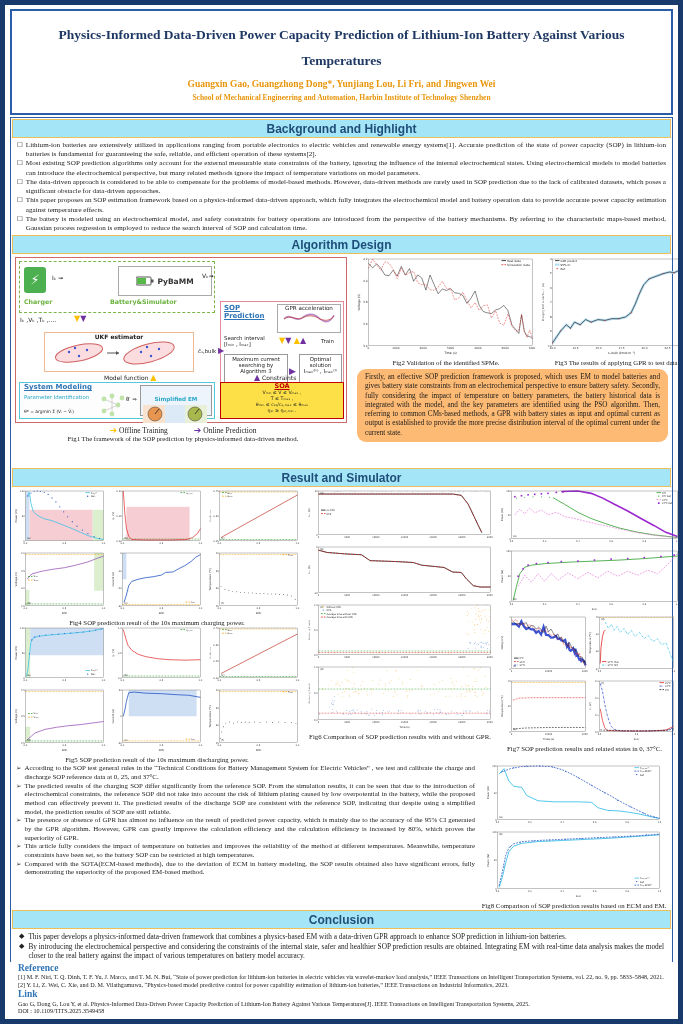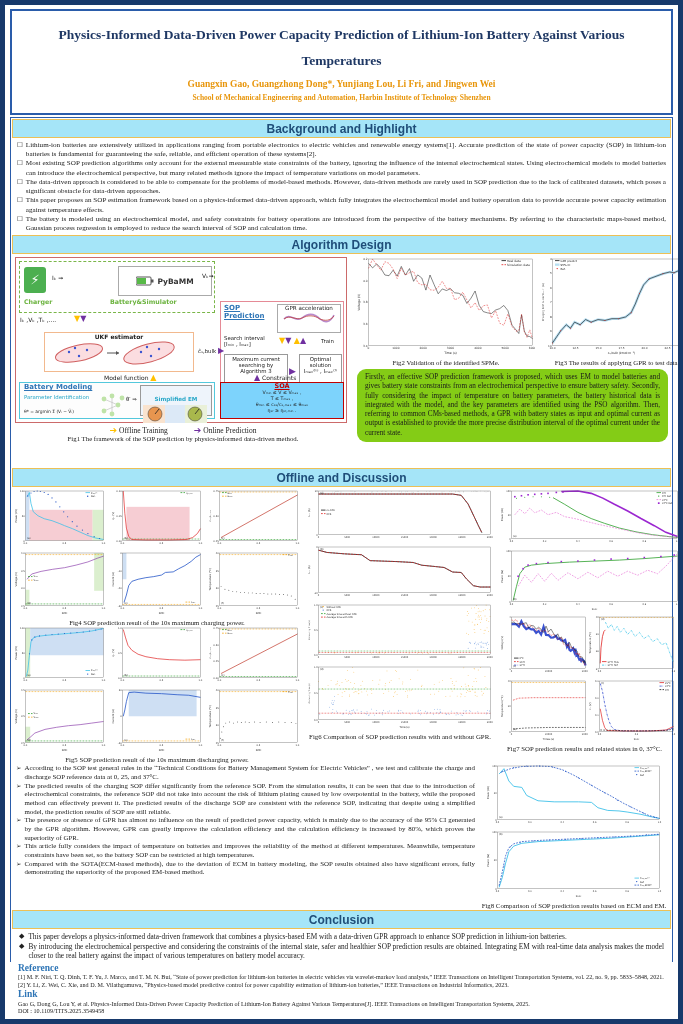--- a/index.html
+++ b/index.html
@@ -15,35 +15,35 @@
   .bgbox{padding:2px 6px 1px 6px;font-size:7.1px;line-height:1.3;}
   .bullet{display:flex;gap:3px;text-align:justify;}
   .bmark{flex:none;font-family:"DejaVu Sans",sans-serif;font-size:6.5px;}
   
   .algorow{display:flex;padding:2px 4px 0 4px;gap:6px;height:212px;box-sizing:border-box;}
   .f1col{width:336px;flex:none;}
   .algoright{flex:1;min-width:0;}
   .chartsrow{display:flex;gap:6px;justify-content:space-between;align-items:flex-start;}
   .figblock{text-align:center;}
   .figcap{font-size:6.8px;margin-top:0px;}
-  .pinkbox{margin-top:3px;background:#84cc16;border-radius:9px;padding:4px 8px;font-size:7.2px;line-height:1.28;text-align:justify;}
+  .pinkbox{margin-top:3px;background:#fdba74;border-radius:9px;padding:4px 8px;font-size:7.2px;line-height:1.28;text-align:justify;}
   
   .f1box{position:relative;width:332px;height:166px;border:1.5px solid #cc6a6a;background:#fff;font-family:"DejaVu Sans",sans-serif;box-sizing:border-box;}
   .a{position:absolute;box-sizing:border-box;}
   .greenbox{left:3px;top:3px;width:196px;height:52px;border:1.2px dashed #7ab648;}
   .chgic{position:absolute;left:4px;top:5px;width:22px;height:26px;background:#4caf50;border-radius:3px;color:#fff;text-align:center;font-size:13px;line-height:26px;}
   .glabel{color:#6cb33f;font-size:6.3px;font-weight:bold;}
   .pyb{position:absolute;left:86px;top:4px;width:92px;height:28px;border:1px solid #aaa;background:#fff;display:flex;align-items:center;justify-content:center;gap:3px;font-size:7.5px;font-weight:bold;color:#333;margin-left:12px;}
   .sopbox{left:204px;top:3px;width:124px;height:86px;border:1.2px solid #e58a96;margin-top:40px;}
   .soptitle{color:#2e75b6;font-weight:bold;font-size:7px;text-decoration:underline;line-height:1.1;}
   .gprbox{position:absolute;right:2px;top:2px;width:62px;height:27px;border:1px solid #aaa;font-size:5.6px;text-align:center;background:#fff;}
   .sbox{border:1px solid #999;background:#fff;font-size:5.4px;text-align:center;padding:1px;}
   .ukfbox{left:28px;top:74px;width:150px;height:40px;border:1.2px solid #f2b98e;background:#fff;text-align:center;}
   .bmbox{left:3px;top:124px;width:196px;height:37px;border:1.2px solid #53c8dc;background:#fdfdfd;}
-  .soabox{left:204px;top:124px;width:124px;height:37px;border:1.5px solid #c00000;background:#7dd3fc;text-align:center;}
+  .soabox{left:204px;top:124px;width:124px;height:37px;border:1.5px solid #c00000;background:#fde047;text-align:center;}
   .soat{color:#c00000;font-weight:bold;font-size:6.5px;text-decoration:underline;line-height:1.1;}
   .soaline{font-size:4.7px;line-height:1.25;color:#222;}
   .ya{color:#ffc000;} .pa{color:#7030a0;}
   .tiny{font-size:5.4px;color:#222;}
   .t6{font-size:6px;color:#222;}
   .f1leg{display:flex;gap:26px;justify-content:center;font-size:7.5px;margin-top:2px;font-family:"Liberation Serif",serif;}
   .f1leg b{font-weight:normal;}
   .bigarrow{font-family:"DejaVu Sans",sans-serif;font-weight:bold;font-size:9px;}
   
   .resultfigs{display:flex;padding:1px 3px 0 3px;gap:4px;}
@@ -160,21 +160,21 @@
                 <circle cx="110" cy="9" r="1.2" fill="#3a52d0"></circle>
                 <circle cx="98" cy="7" r="1.2" fill="#3a52d0"></circle>
               <line x1="58" y1="13" x2="70" y2="13" stroke="#555" stroke-width="1"></line>
                 <path d="M70 13 l-3 -2 v4 Z" fill="#555"></path>
             </svg>
           </div>
           <span class="a tiny" style="left:182px;top:88px;"><span>ĉₛ,bulk</span> <span class="pa" style="font-size:8px;">▶</span></span>
           <span class="a t6" style="left:88px;top:115px;"><span>Model function</span> <span class="ya" style="font-size:8px;">▲</span></span>
           <span class="a t6" style="left:238px;top:115px;"><span class="pa" style="font-size:8px;">▲</span> <span>Constraints</span></span>
           <div class="a bmbox">
-            <div class="a soptitle" style="left:4px;top:1px;">Battery Modeling</div>
+            <div class="a soptitle" style="left:4px;top:1px;">System Modeling</div>
             <div class="a" style="left:4px;top:11px;width:72px;color:#28a7c8;font-size:5.4px;">Parameter Identification</div>
             <div class="a tiny" style="left:4px;top:26px;font-size:4.4px;">θ* = argmin Σ (Vᵢ − V̂ᵢ)</div>
             <svg class="a" style="left:78px;top:10px;" width="28" height="24" viewBox="0 0 28 24">
               <line x1="6" y1="6" x2="20" y2="12" stroke="#bbb" stroke-width="0.6"></line>
                 <line x1="6" y1="18" x2="20" y2="12" stroke="#bbb" stroke-width="0.6"></line>
                 <line x1="14" y1="3" x2="14" y2="21" stroke="#bbb" stroke-width="0.6"></line>
               <circle cx="6" cy="6" r="2.4" fill="#bfe3a8"></circle>
                 <circle cx="20" cy="12" r="2.4" fill="#bfe3a8"></circle>
                 <circle cx="6" cy="18" r="2.4" fill="#bfe3a8"></circle>
                 <circle cx="14" cy="3" r="2.4" fill="#bfe3a8"></circle>
@@ -279,21 +279,21 @@
                   <text x="19.5" y="12.5" font-size="2.8" text-anchor="start" fill="#222">Ref.</text>
                 </svg></div>
             <div class="figcap">Fig3 The results of applying GPR to test data.</div>
           </div>
         </div>
         <div class="pinkbox">Firstly, an effective SOP prediction framework is proposed, which uses EM to model batteries and gives battery state constraints from an electrochemical perspective to ensure battery safety. Secondly, fully considering the impact of temperature on battery parameters, the battery historical data is integrated with the model, and the key parameters are identified using the PSO algorithm. Then, referring to common CMs-based methods, a GPR with battery states as input and optimal current as output is established to provide the more precise distribution interval of the optimal current under the current state.</div>
       </div>
     </div>
 
     <div class="secbar">
-        <span>Offline and Discussion</span>
+        <span>Result and Simulator</span>
       </div>
     <div class="resultfigs">
       <div class="rleft">
         <div class="grid3">
           <div class="chart"><svg viewBox="0 0 92 58" width="92" height="58">
                 <rect x="11.5" y="2" width="3.9000000000000004" height="49.5" fill="#c6d9f1" opacity="0.85"></rect>
                 <rect x="15.4" y="20.81" width="63.18" height="30.69" fill="#f5c4cb" opacity="0.85"></rect>
                 <rect x="78.58" y="20.81" width="10.920000000000002" height="30.69" fill="#d5ecc5" opacity="0.85"></rect>
                 <polyline points="13.06,7.94 15.40,3.49 16.96,14.38 19.30,22.79 23.98,26.75 30.22,29.72 38.02,31.70 45.82,34.67 50.50,36.65 58.30,39.62 66.10,43.09 73.90,46.55 81.70,49.02 89.50,50.51" fill="none" stroke="#3fc1e9" stroke-width="0.8"></polyline>
                 <circle cx="13.84" cy="6.949999999999999" r="0.6" fill="#2456c8"></circle>

